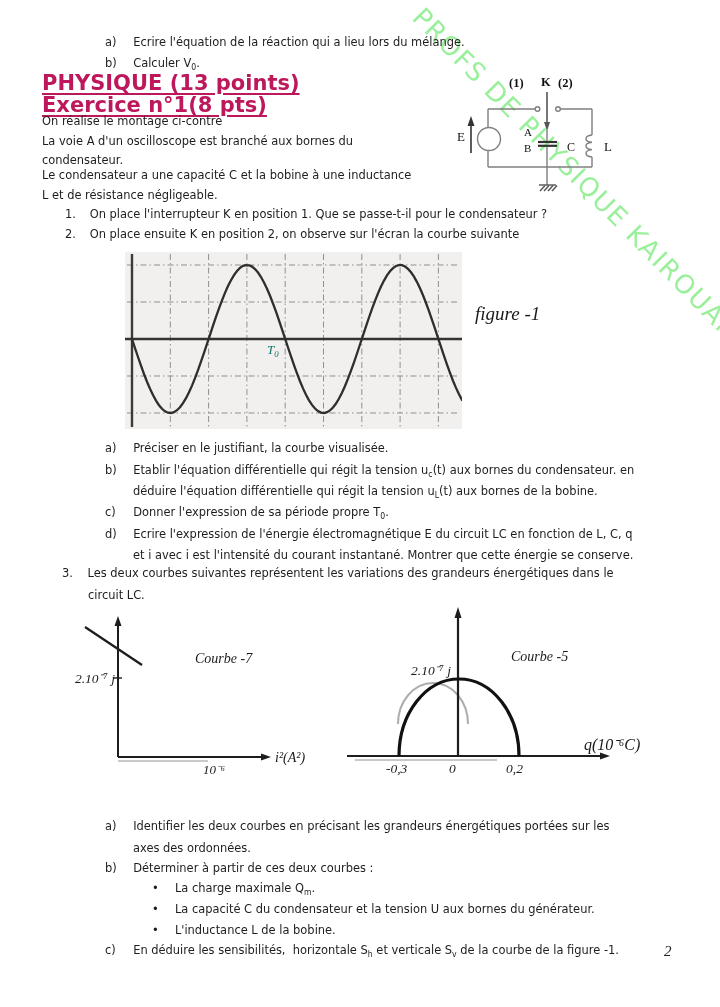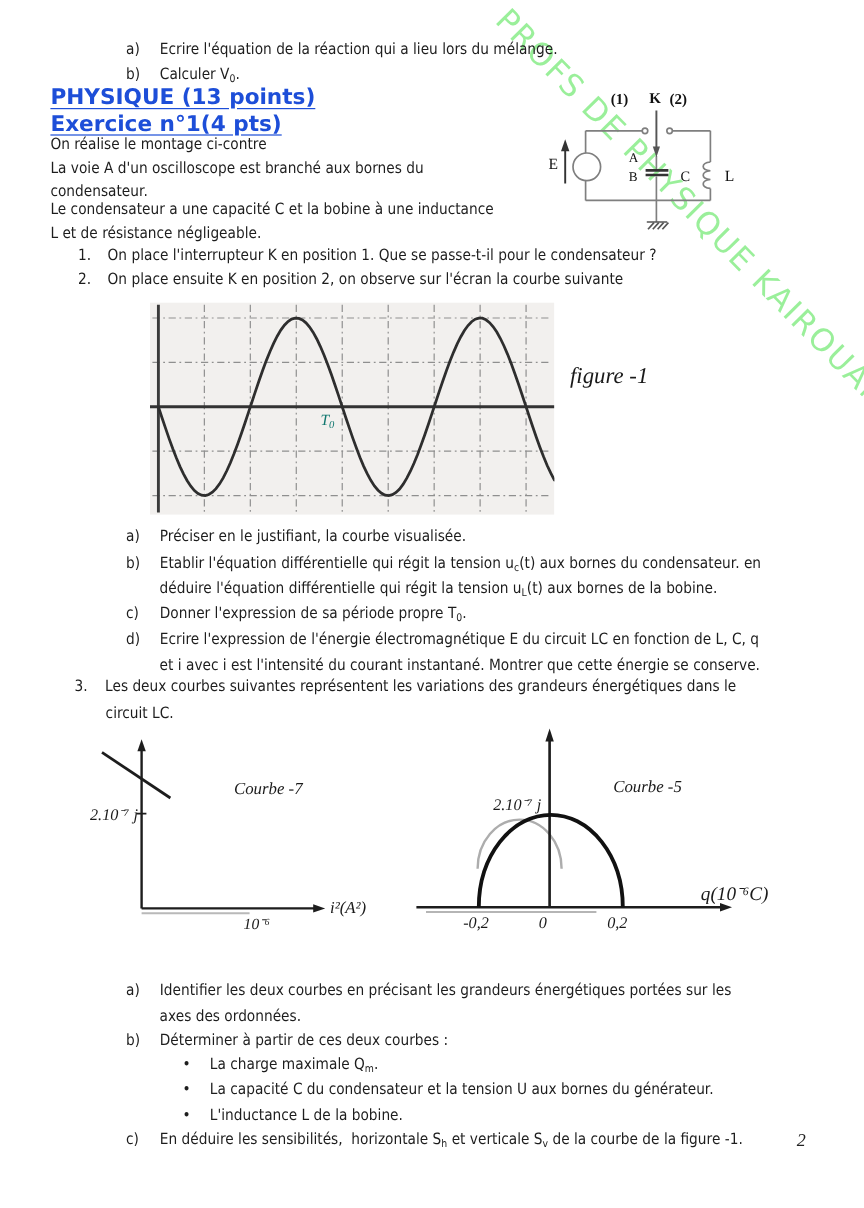--- a/index.html
+++ b/index.html
@@ -4,22 +4,22 @@
 <style>
   html,body{margin:0;padding:0;background:#fff;}
   #page{position:relative;width:720px;height:1007px;background:#ffffff;overflow:hidden;
         font-family:"DejaVu Sans",sans-serif;color:#1d1d1d;}
   .ln{position:absolute;white-space:pre;font-size:13px;line-height:17px;
       transform:scaleX(.88);transform-origin:0 50%;}
   .mk{display:inline-block;width:32px;}
   .mk2{display:inline-block;width:28px;}
   .mk3{display:inline-block;width:29px;}
   .mkb{display:inline-block;width:26px;}
-  .hd{position:absolute;white-space:pre;font-size:18px;font-weight:bold;
-      text-decoration:underline;text-underline-offset:3px;color:#1d4ed8;}
+  .hd{position:absolute;white-space:pre;font-size:21px;font-weight:bold;
+      text-decoration:underline;text-underline-offset:3px;color:#be185d;}
   sub{font-size:.68em;vertical-align:-.3em;line-height:0;}
   .fl{position:absolute;white-space:pre;font-family:"Liberation Serif",serif;
       font-style:italic;color:#1a1a1a;font-size:14px;}
   .cl{position:absolute;white-space:pre;font-family:"Liberation Serif",serif;
       font-size:12px;color:#111;}
   .clb{font-weight:bold;font-size:12.5px;}
   #watermark{position:absolute;left:428px;top:2px;transform:rotate(45.5deg);
       transform-origin:0 0;font-size:26px;letter-spacing:1.5px;color:#90ee90;
       opacity:.9;white-space:pre;z-index:0;font-family:"DejaVu Sans",sans-serif;}
   .layer{position:absolute;z-index:1;}
@@ -31,21 +31,21 @@
 <body>
 
 <div id="page">
 
   <div id="watermark">PROFS DE PHYSIQUE KAIROUAN</div>
 
   <div class="ln" style="top:33px;left:105px"><span class="mk">a)</span><span>Ecrire l'équation de la réaction qui a lieu lors du mélange.</span></div>
   <div class="ln" style="top:54px;left:105px"><span class="mk">b)</span><span>Calculer V<sub>0</sub>.</span></div>
 
   <div class="hd" style="top:71px;left:42px">PHYSIQUE (13 points)</div>
-  <div class="hd" style="top:93px;left:42px">Exercice n°1(4 pts)</div>
+  <div class="hd" style="top:93px;left:42px">Exercice n°1(8 pts)</div>
 
   <div class="ln" style="top:112px;left:42px">On réalise le montage ci-contre</div>
   <div class="ln" style="top:132px;left:42px">La voie A d'un oscilloscope est branché aux bornes du</div>
   <div class="ln" style="top:151px;left:42px">condensateur.</div>
   <div class="ln" style="top:166px;left:42px">Le condensateur a une capacité C et la bobine à une inductance</div>
   <div class="ln" style="top:186px;left:42px">L et de résistance négligeable.</div>
 
   <div class="ln" style="top:205px;left:65px"><span class="mk2">1.</span><span>On place l'interrupteur K en position 1. Que se passe-t-il pour le condensateur ?</span></div>
   <div class="ln" style="top:225px;left:65px"><span class="mk2">2.</span><span>On place ensuite K en position 2, on observe sur l'écran la courbe suivante</span></div>
 
@@ -142,21 +142,21 @@
     <path d="M68,124 A35,41 0 0 1 138,124" fill="none" stroke="#adadad" stroke-width="2"></path>
     <line x1="17" y1="156" x2="272" y2="156" stroke="#1d1d1d" stroke-width="2.2"></line>
     <polygon points="270,152.5 270,159.5 280,156" fill="#1d1d1d"></polygon>
     <line x1="128" y1="156" x2="128" y2="16" stroke="#1d1d1d" stroke-width="2.2"></line>
     <polygon points="124.5,18 131.5,18 128,7" fill="#1d1d1d"></polygon>
     <path d="M69,156 A60,77 0 0 1 189,156" fill="none" stroke="#111" stroke-width="3.2"></path>
   </svg>
   <div class="fl layer" style="left:411px;top:661px;font-size:13.5px">2.10⁻⁷ j</div>
   <div class="fl layer" style="left:511px;top:649px;font-size:14px">Courbe -5</div>
   <div class="fl layer" style="left:584px;top:733px;font-size:16px">q(10⁻⁶C)</div>
-  <div class="fl layer" style="left:386px;top:761px;font-size:13.5px">-0,2</div>
+  <div class="fl layer" style="left:386px;top:761px;font-size:13.5px">-0,3</div>
   <div class="fl layer" style="left:449px;top:761px;font-size:13.5px">0</div>
   <div class="fl layer" style="left:506px;top:761px;font-size:13.5px">0,2</div>
 
   <div class="ln" style="top:817px;left:105px"><span class="mk">a)</span><span>Identifier les deux courbes en précisant les grandeurs énergétiques portées sur les</span></div>
   <div class="ln" style="top:839px;left:133px"><span>axes des ordonnées.</span></div>
   <div class="ln" style="top:859px;left:105px"><span class="mk">b)</span><span>Déterminer à partir de ces deux courbes :</span></div>
   <div class="ln" style="top:879px;left:152px"><span class="mkb">•</span><span>La charge maximale Q<sub>m</sub>.</span></div>
   <div class="ln" style="top:900px;left:152px"><span class="mkb">•</span><span>La capacité C du condensateur et la tension U aux bornes du générateur.</span></div>
   <div class="ln" style="top:921px;left:152px"><span class="mkb">•</span><span>L'inductance L de la bobine.</span></div>
   <div class="ln" style="top:941px;left:105px"><span class="mk">c)</span><span>En déduire les sensibilités,  horizontale S<sub>h</sub> et verticale S<sub>v</sub> de la courbe de la figure -1.</span></div>

